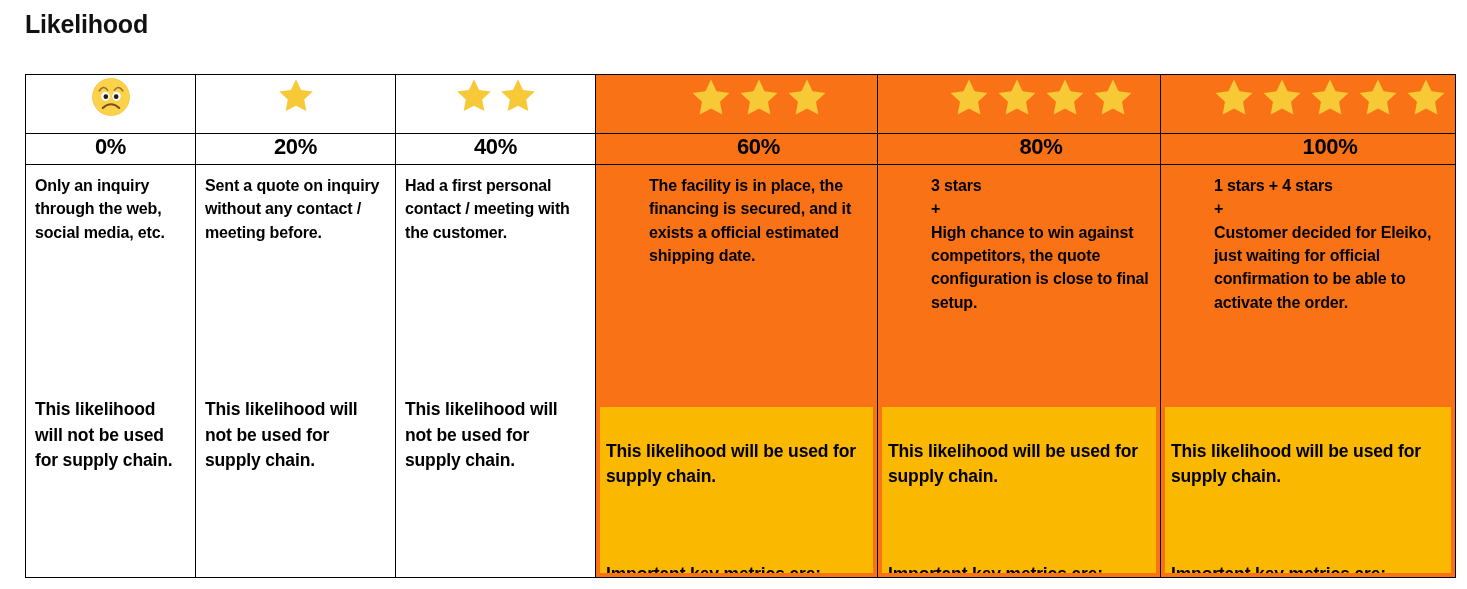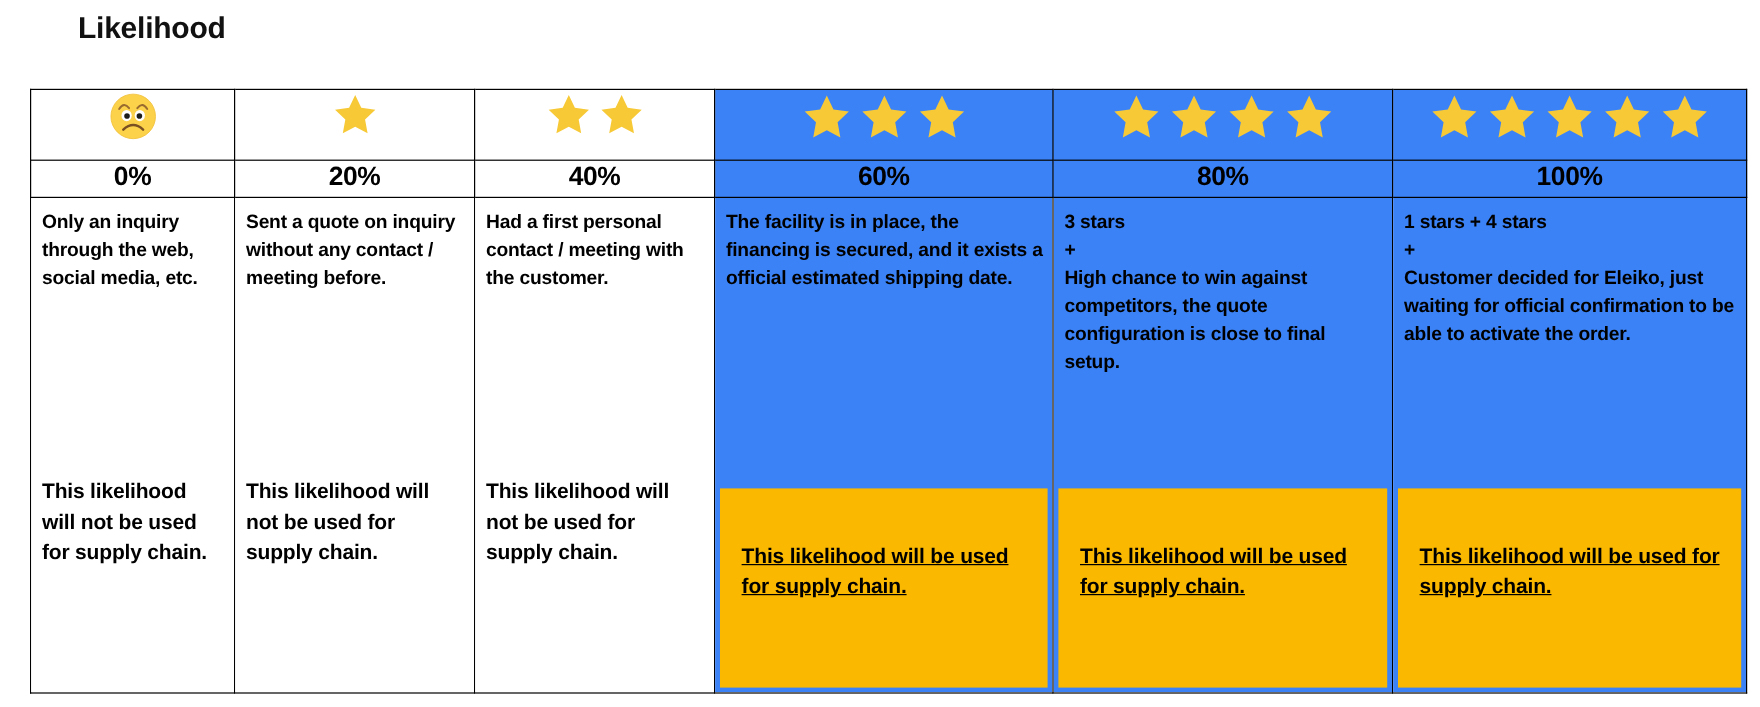--- a/index.html
+++ b/index.html
@@ -17,21 +17,20 @@
 
   #page-title {
     position: absolute;
     left: 25px;
     top: 12px;
     font-size: 25px;
     font-weight: 700;
     letter-spacing: -0.2px;
     color: #111111;
     line-height: 1;
-    margin-left: 40px;
   }
 
   #matrix {
     position: absolute;
     left: 25px;
     top: 74px;
     width: 1430px;
     border-collapse: collapse;
     table-layout: fixed;
   }
@@ -41,21 +40,21 @@
   #matrix col.c3 { width: 282px; }
   #matrix col.c4 { width: 283px; }
   #matrix col.c5 { width: 295px; }
 
   #matrix td {
     border: 1.6px solid #000000;
     vertical-align: top;
     padding: 0;
     background: #ffffff;
   }
-  #matrix td.shaded { background: #3b82f6; }
+  #matrix td.shaded { background: #f97316; padding-left: 44px; }
 
   
   tr.icon-row td {
     height: 58px;
     text-align: center;
     vertical-align: middle;
     padding: 0;
     white-space: nowrap;
   }
   .stars {
@@ -105,21 +104,21 @@
   }
   .note.highlight {
     left: 4px;
     right: 4px;
     top: 242px;
     bottom: 4px;
     background: #fbb800;
     padding: 6px 6px 0 6px;
     overflow: hidden;
   }
-  .note.highlight .blk { margin: 12px; text-decoration: underline; }
+  .note.highlight .blk { margin: 0; }
   .note.highlight .gap { height: 21px; }
 </style>
 </head>
 <body>
 
 <div id="page-title">Likelihood</div>
 
 <table id="matrix">
   <colgroup>
     <col class="c0">

